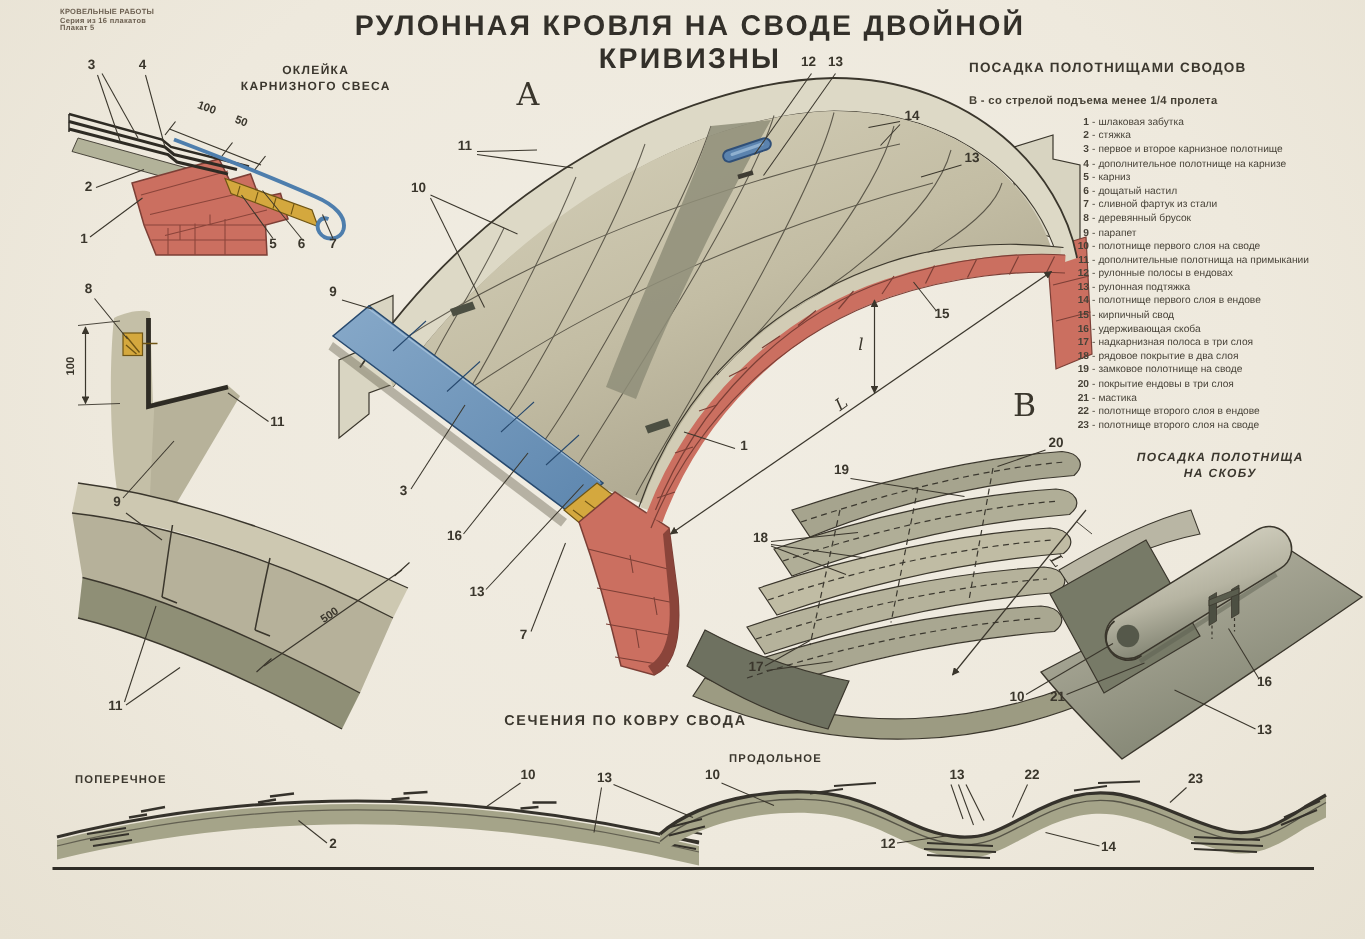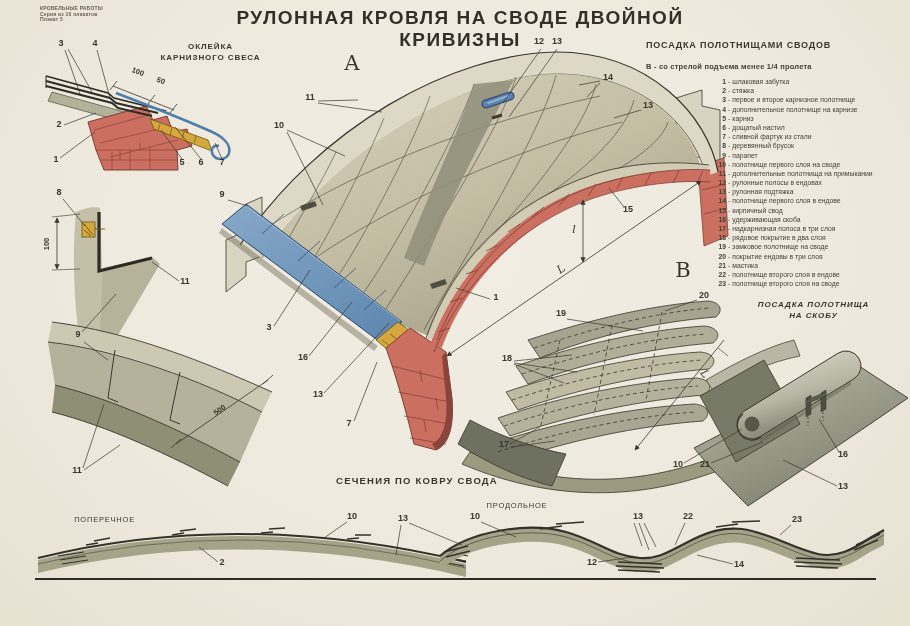--- a/index.html
+++ b/index.html
@@ -10,22 +10,22 @@
   }
   .abs{position:absolute;}
   .plate-info{left:40px;top:6px;font-size:5px;line-height:5.6px;color:#6b5f50;font-weight:bold;letter-spacing:.2px;}
   .title{left:200px;top:7px;width:520px;text-align:center;font-size:19px;font-weight:bold;
          letter-spacing:1.5px;color:#33302a;}
   .h2{font-size:8px;font-weight:bold;letter-spacing:.9px;text-align:center;color:#3b372e;line-height:11px;}
   .h2.cornice{left:128px;top:41px;width:165px;}
   .h2.parapet{left:92px;top:205px;width:110px;}
   .h2.seating{left:731px;top:299px;width:165px;font-style:italic;}
   .h2.sections{left:317px;top:475px;width:200px;font-size:9.5px;letter-spacing:1.2px;}
-  .h3{font-size:7.5px;font-weight:normal;letter-spacing:.8px;color:#3b372e;}
-  .h3.transverse{left:35px;top:515px;width:100px;text-align:right;}
+  .h3{font-size:7.5px;font-weight:bold;letter-spacing:.8px;color:#3b372e;}
+  .h3.transverse{left:50px;top:515px;width:100px;text-align:left;}
   .h3.longitudinal{left:457px;top:501px;width:120px;text-align:center;}
   .legend-title{left:646px;top:40px;font-size:9px;font-weight:bold;letter-spacing:.8px;color:#3b372e;}
   .legend-variants{left:646px;top:60px;font-size:7.5px;line-height:14px;color:#454035;font-weight:bold;letter-spacing:.2px;}
   .legend-items{left:712px;top:78px;}
   .lg-row{display:flex;align-items:baseline;height:9.2px;font-size:6.8px;color:#474238;white-space:nowrap;}
   .lg-num{width:14px;text-align:right;font-weight:bold;}
   .lg-sep{margin:0 2px;}
   svg{position:absolute;left:0;top:0;}
   .co{font-family:"Liberation Sans",sans-serif;font-weight:bold;font-size:9px;fill:#3a362c;text-anchor:middle;}
   .co.dim{font-family:"DejaVu Serif",serif;font-style:italic;font-weight:normal;font-size:11px;}

